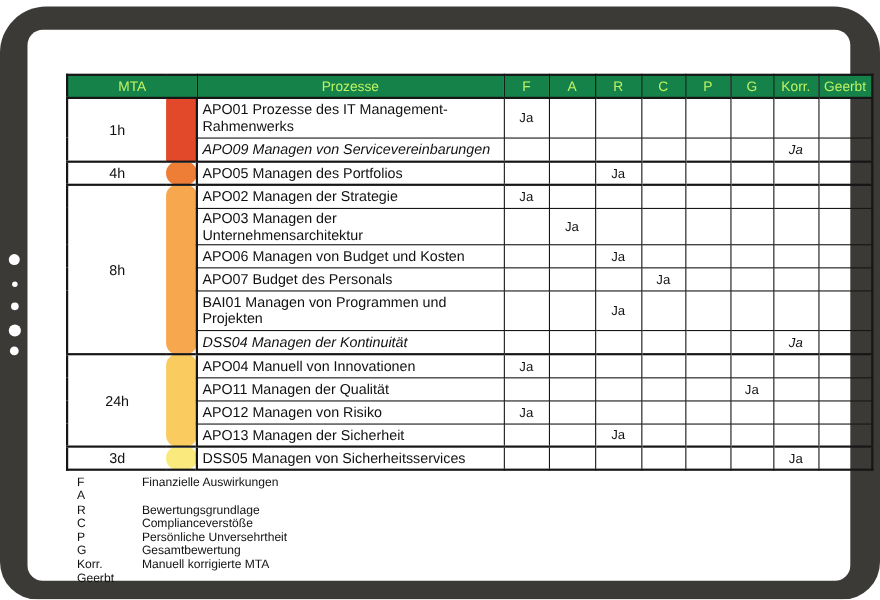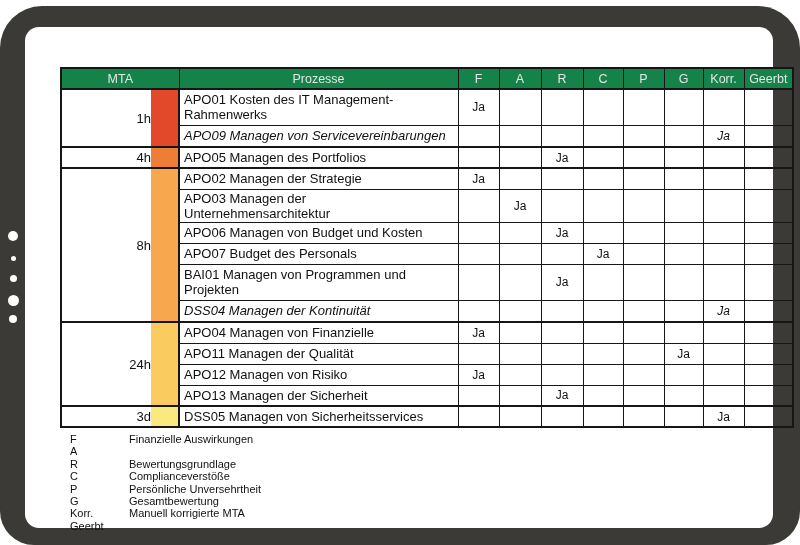--- a/index.html
+++ b/index.html
@@ -24,33 +24,33 @@
   .dot.d3 { left: 9.5px;  top: 268.5px; width: 7px;  height: 7px; }
   .dot.d4 { left: 7.5px;  top: 289px;   width: 11px; height: 11px; }
   .dot.d5 { left: 9px;    top: 309px;   width: 8px;  height: 8px; }
 
   table.process-table {
     position: absolute; left: 35px; top: 40px;
     width: 732px; table-layout: fixed; border-collapse: collapse;
     font-size: 13px; border: 2px solid #161616;
   }
   .process-table th {
-    color: #e5e5e5; font-weight: 400; font-size: 12.5px;
+    color: #bef264; font-weight: 400; font-size: 12.5px;
     height: 14px; padding: 0 1px;
     border: 1.5px solid #161616; border-bottom: 2px solid #161616;
   }
   .process-table td {
     border: 1.5px solid #161616; padding: 0; vertical-align: middle;
     overflow: hidden;
   }
   .process-table tr { height: 21px; }
   .process-table tr.h22 { height: 22px; font-style: italic; }
   .process-table tr.h36 { height: 36px; }
-  .process-table tr.gstart td { border-top: 2px solid #161616; }
-  td.mta-cell  { text-align: right; border-right: none; font-size: 13px; margin-top: 40px; }
+  .process-table tr.gstart td { border-top: 2px solid #161616; border-radius: 10px; }
+  td.mta-cell  { text-align: center; border-right: none; font-size: 13px; margin-top: 40px; }
   td.band-cell { border-left: none; border-right: 2px solid #161616; }
   td.process-cell { text-align: left; padding: 1px 4px; line-height: 15px; }
   td.value-cell { text-align: center; font-size: 12px; }
 
   .figure-caption {
     position: absolute; left: 35px; top: 387px; width: 680px;
     text-align: center; font-size: 10.5px; font-weight: bold;
   }
   .legend {
     position: absolute; left: 45px; top: 406px;
@@ -96,21 +96,21 @@
               <th style="background: rgb(20, 130, 73);">P</th>
               <th style="background: rgb(20, 130, 73);">G</th>
               <th style="background: rgb(20, 130, 73);">Korr.</th>
               <th style="background: rgb(20, 130, 73);">Geerbt</th>
             </tr>
         </thead>
         <tbody id="table-body">
             <tr class="h36">
               <td class="mta-cell" rowspan="2">1h</td>
               <td class="band-cell" rowspan="2" style="background: rgb(225, 73, 42);"></td>
-              <td class="process-cell">APO01 Kosten des IT Management-Rahmenwerks</td>
+              <td class="process-cell">APO01 Prozesse des IT Management-Rahmenwerks</td>
               <td class="value-cell">Ja</td>
               <td class="value-cell"></td>
               <td class="value-cell"></td>
               <td class="value-cell"></td>
               <td class="value-cell"></td>
               <td class="value-cell"></td>
               <td class="value-cell"></td>
               <td class="value-cell"></td>
             </tr>
             <tr class="h22">
@@ -201,21 +201,21 @@
               <td class="value-cell"></td>
               <td class="value-cell"></td>
               <td class="value-cell"></td>
               <td class="value-cell"></td>
               <td class="value-cell">Ja</td>
               <td class="value-cell"></td>
             </tr>
             <tr class="gstart">
               <td class="mta-cell" rowspan="4">24h</td>
               <td class="band-cell" rowspan="4" style="background: rgb(250, 204, 96);"></td>
-              <td class="process-cell">APO04 Managen von Finanzielle</td>
+              <td class="process-cell">APO04 Manuell von Innovationen</td>
               <td class="value-cell">Ja</td>
               <td class="value-cell"></td>
               <td class="value-cell"></td>
               <td class="value-cell"></td>
               <td class="value-cell"></td>
               <td class="value-cell"></td>
               <td class="value-cell"></td>
               <td class="value-cell"></td>
             </tr>
             <tr>

